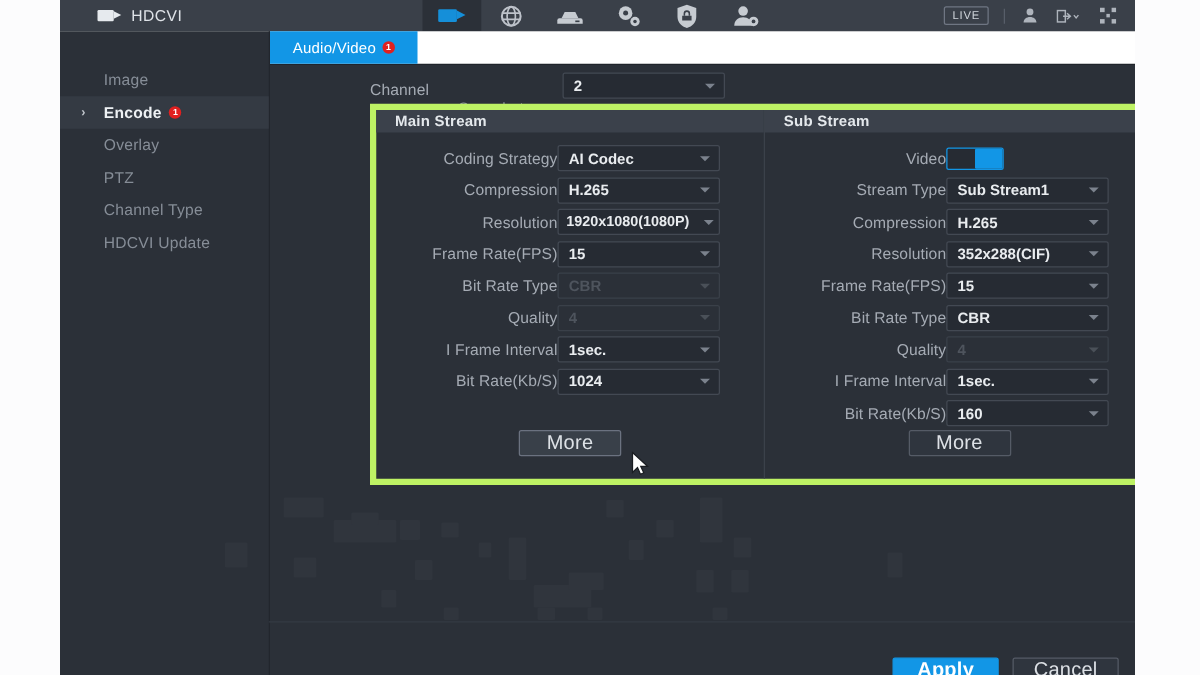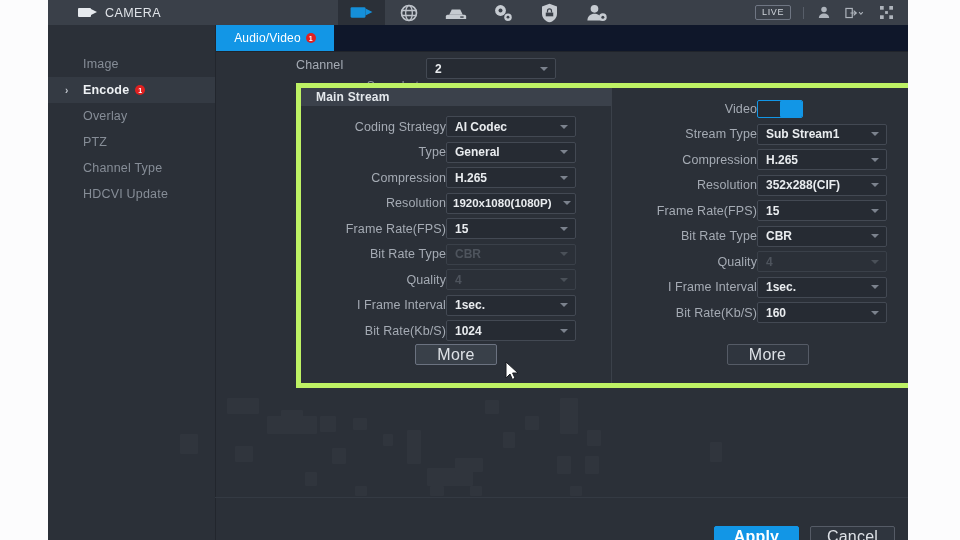--- a/index.html
+++ b/index.html
@@ -63,21 +63,21 @@
     border:1px solid #6f7683; border-radius:2px;
     font-size:9px; letter-spacing:.6px; color:#cfd4da;
     padding:1.5px 6px 2px; line-height:1;
   }
   .tb-sep { width:1px; height:12px; background:#575e69; }
   .mini-ic { width:16px; height:14px; display:flex; align-items:center; justify-content:center; }
 
   
   .tabbar {
     position:absolute; left:0; top:25px; width:860px; height:26px;
-    background:#0f172a; border-bottom:1px solid #20242b;
+    background:#ffffff; border-bottom:1px solid #20242b;
   }
   .tab {
     position:absolute; top:0; height:26px;
     display:flex; align-items:center; justify-content:center; gap:5px;
     font-size:12px; color:#8c939d; letter-spacing:.2px;
   }
   .tab.active { background:#1296e6; color:#fff; font-weight:500; }
   .badge {
     display:inline-flex; align-items:center; justify-content:center;
     width:10px; height:10px; border-radius:50%;
@@ -101,21 +101,21 @@
   .side-item .chev {
     position:absolute; left:17px; top:50%; transform:translateY(-50%);
     font-size:10px; color:#c2c7ce;
   }
   .side-item .badge { margin-left:6px; }
 
   
   .content { position:absolute; left:167px; top:51px; width:693px; height:489px; }
 
   .row-channel {
-    position:absolute; left:81px; top:7px; display:flex; align-items:flex-start;
+    position:absolute; left:81px; top:7px; display:flex; align-items:flex-end;gap:24px;
   }
   .lbl { font-size:12.5px; color:#a5abb4; letter-spacing:.1px; }
 
   .select {
     position:relative; box-sizing:border-box;
     height:21px; background:#262b33;
     border:1px solid #434953; border-radius:2px;
     display:flex; align-items:center;
     padding-left:8px; font-size:12px; color:#e9ecef; font-weight:600;
   }
@@ -189,21 +189,21 @@
 <body>
 
 <div id="app">
 
   <div class="titlebar">
     <div class="tb-title">
       <span class="cam-ico">
         <span class="body"></span>
           <span class="lens"></span>
       </span>
-      <span class="label">CAMERA</span>
+      <span class="label">HDCVI</span>
     </div>
 
     <div class="tb-icons">
       <div class="tb-ic active">
         <span class="cam-ico" style="transform:scale(1.15)">
           <span class="body" style="background:#1296e6"></span>
           <span class="lens" style="border-left-color:#1296e6"></span>
         </span>
       </div>
       <div class="tb-ic">
@@ -359,27 +359,20 @@
         <div class="panel-body">
 
           <div class="frow">
             <span class="lbl">Coding Strategy</span>
             <div class="select">
               <span>AI Codec</span>
               <span class="caret"></span>
             </div>
           </div>
 
-          <div class="frow">
-            <span class="lbl">Type</span>
-            <div class="select">
-              <span>General</span>
-              <span class="caret"></span>
-            </div>
-          </div>
 
           <div class="frow">
             <span class="lbl">Compression</span>
             <div class="select">
               <span>H.265</span>
               <span class="caret"></span>
             </div>
           </div>
 
           <div class="frow">
@@ -430,20 +423,21 @@
             </div>
           </div>
         </div>
 
         <div class="more-wrap">
           <div class="btn more hover">More</div>
         </div>
       </div>
 
       <div class="panel">
+        <div class="panel-head">Sub Stream</div>
         <div class="panel-body">
 
           <div class="frow">
             <span class="lbl">Video</span>
             <div class="toggle">
               <span class="knob"></span>
             </div>
           </div>
 
           <div class="frow">

